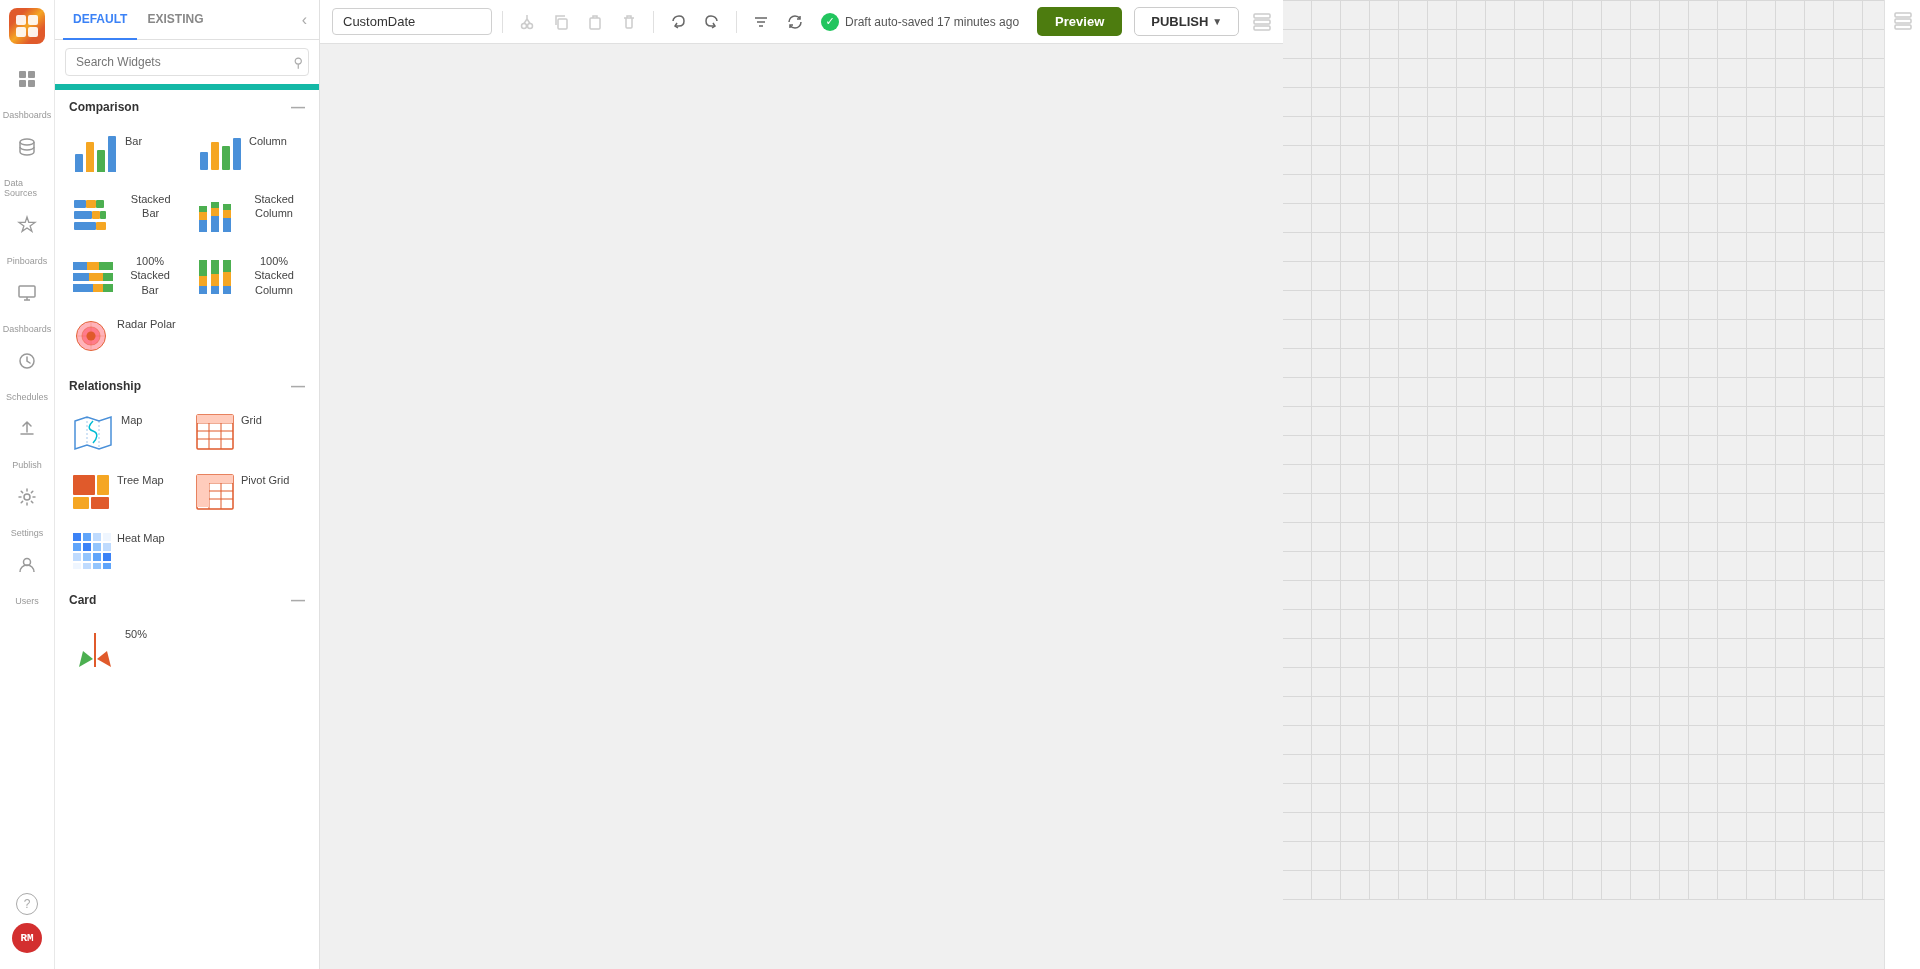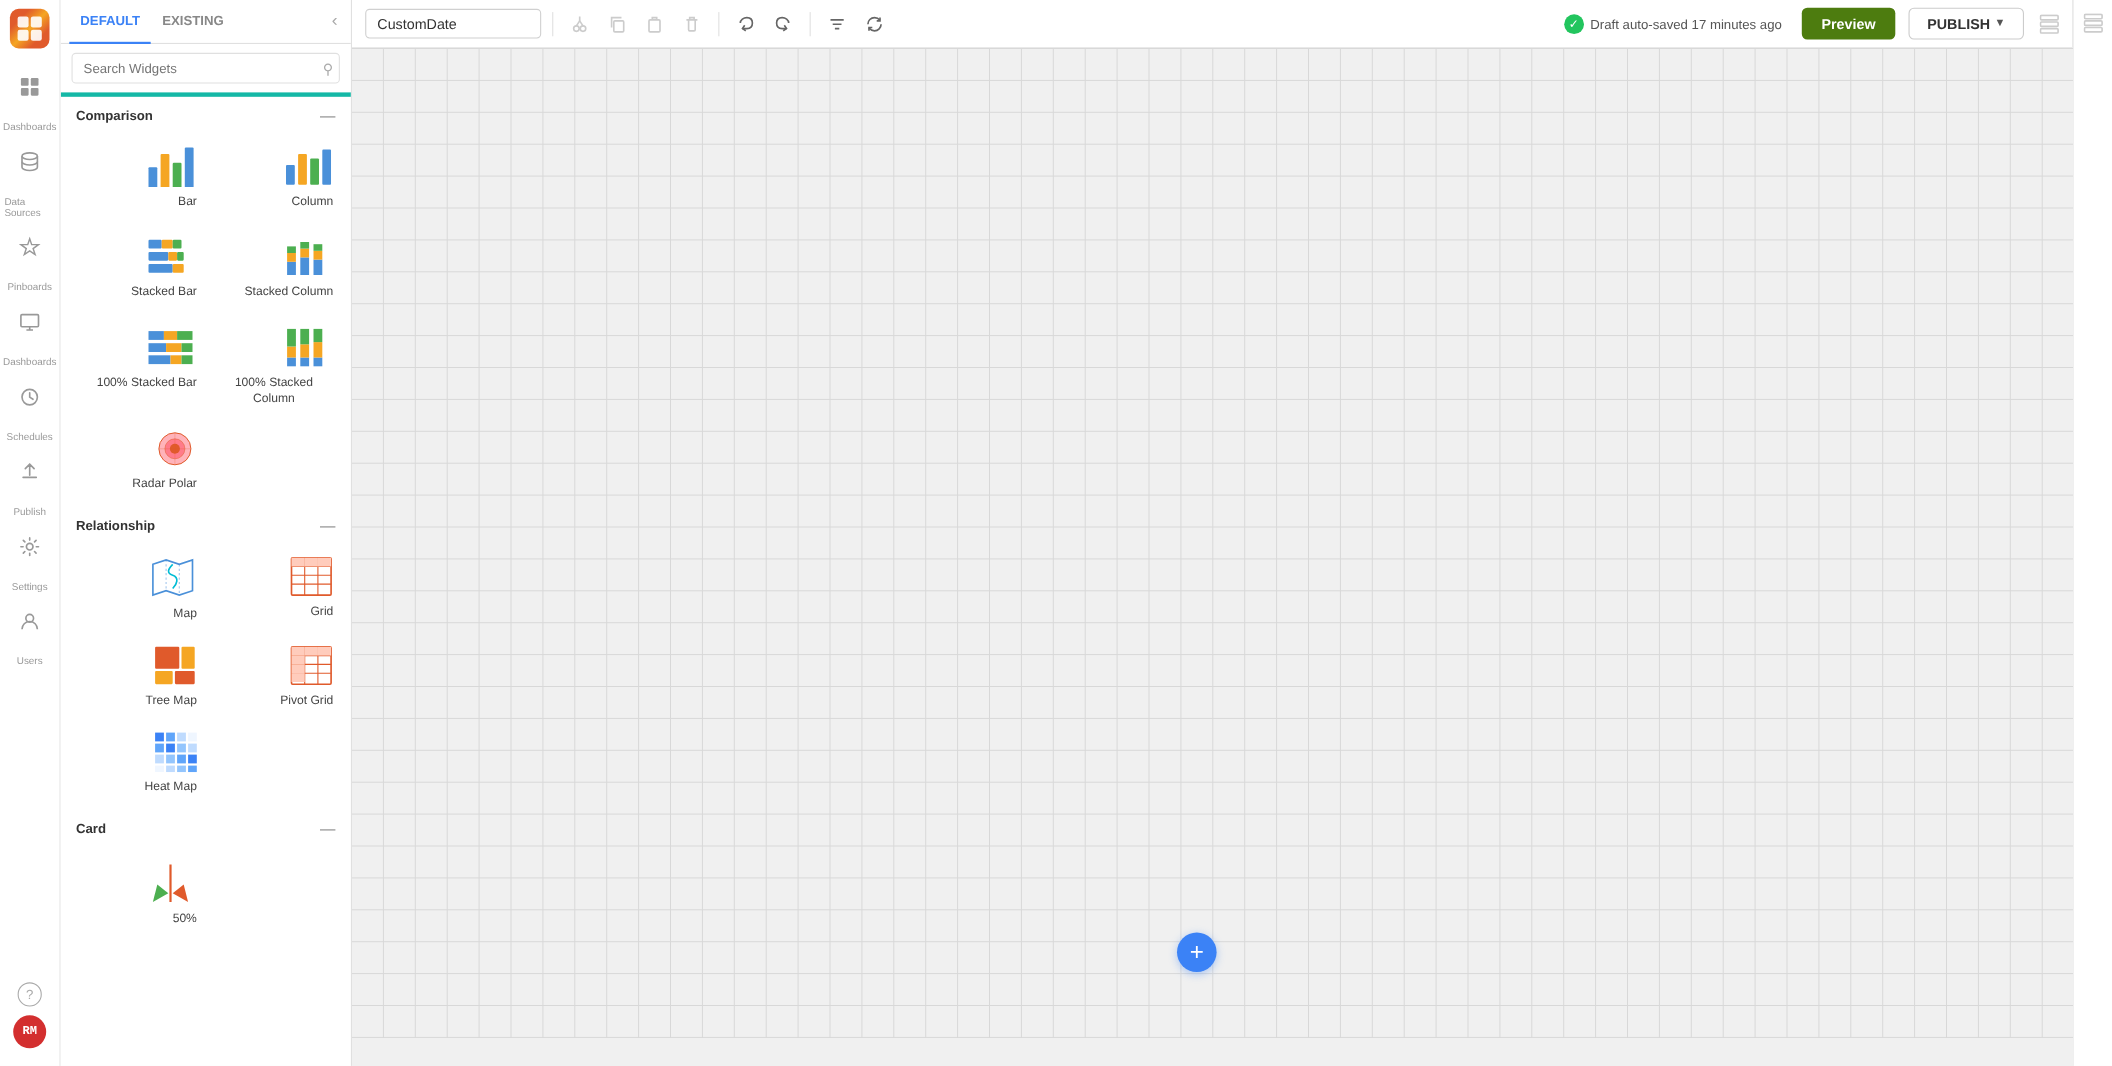--- a/index.html
+++ b/index.html
@@ -116,21 +116,21 @@
     }
     .widgets-tab-close {
       margin-left: auto;
       color: #aaa;
       cursor: pointer;
       font-size: 16px;
       padding: 4px;
     }
     .widgets-search {
       padding: 8px 10px;
-      border-bottom: 4px solid #14b8a6;
+      border-bottom: 6px solid #14b8a6;
     }
     .widgets-search input {
       width: 100%;
       padding: 6px 28px 6px 10px;
       border: 1px solid #e0e0e0;
       border-radius: 4px;
       font-size: 12px;
       outline: none;
       color: #555;
     }
@@ -166,22 +166,22 @@
       line-height: 1;
     }
     .widget-grid {
       display: grid;
       grid-template-columns: 1fr 1fr;
       gap: 0;
       padding: 4px 8px;
     }
     .widget-item {
       display: flex;
-      flex-direction: column;
-      align-items: flex-end;
+      flex-direction: row;
+      align-items: flex-start;
       padding: 10px 8px;
       cursor: pointer;
       border-radius: 6px;
       gap: 6px;
     }
     .widget-icon {
       width: 48px;
       height: 42px;
       display: flex;
       align-items: flex-end;
@@ -199,21 +199,21 @@
     .bar-icon { display: flex; align-items: flex-end; gap: 3px; height: 38px; }
     .bar-icon .b { width: 8px; border-radius: 1px 1px 0 0; }
 
     
     .col-icon { display: flex; align-items: flex-end; gap: 3px; height: 38px; }
 
     
     .main-area {
       flex: 1;
       display: flex;
-      flex-direction: column;
+      flex-direction: row;
       overflow: hidden;
     }
 
     
     .toolbar {
       height: 44px;
       background: #fff;
       border-bottom: 1px solid #e0e0e0;
       display: flex;
       align-items: center;

